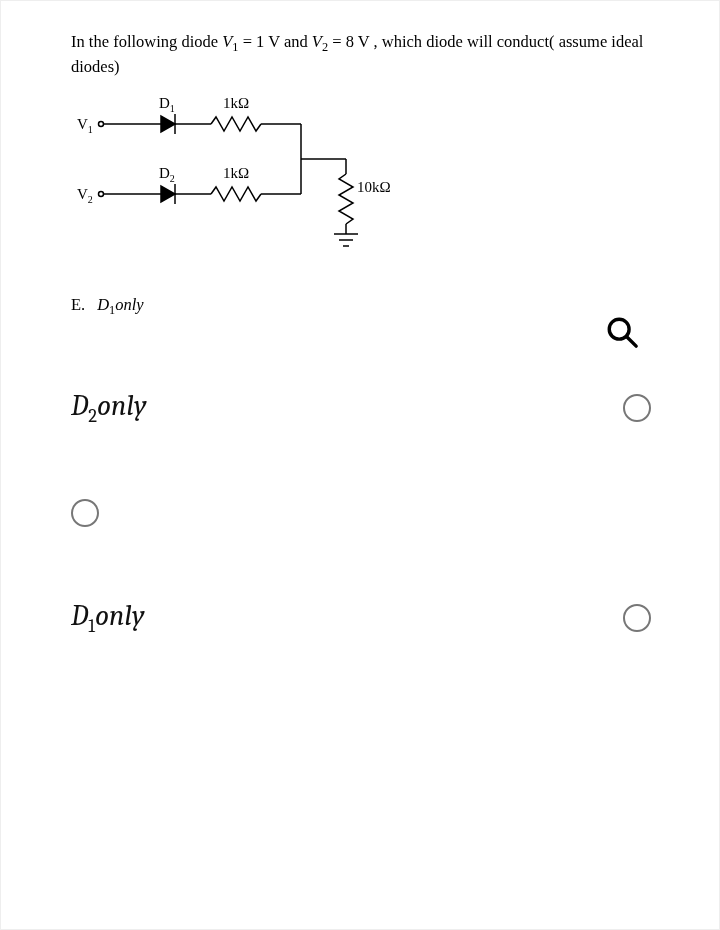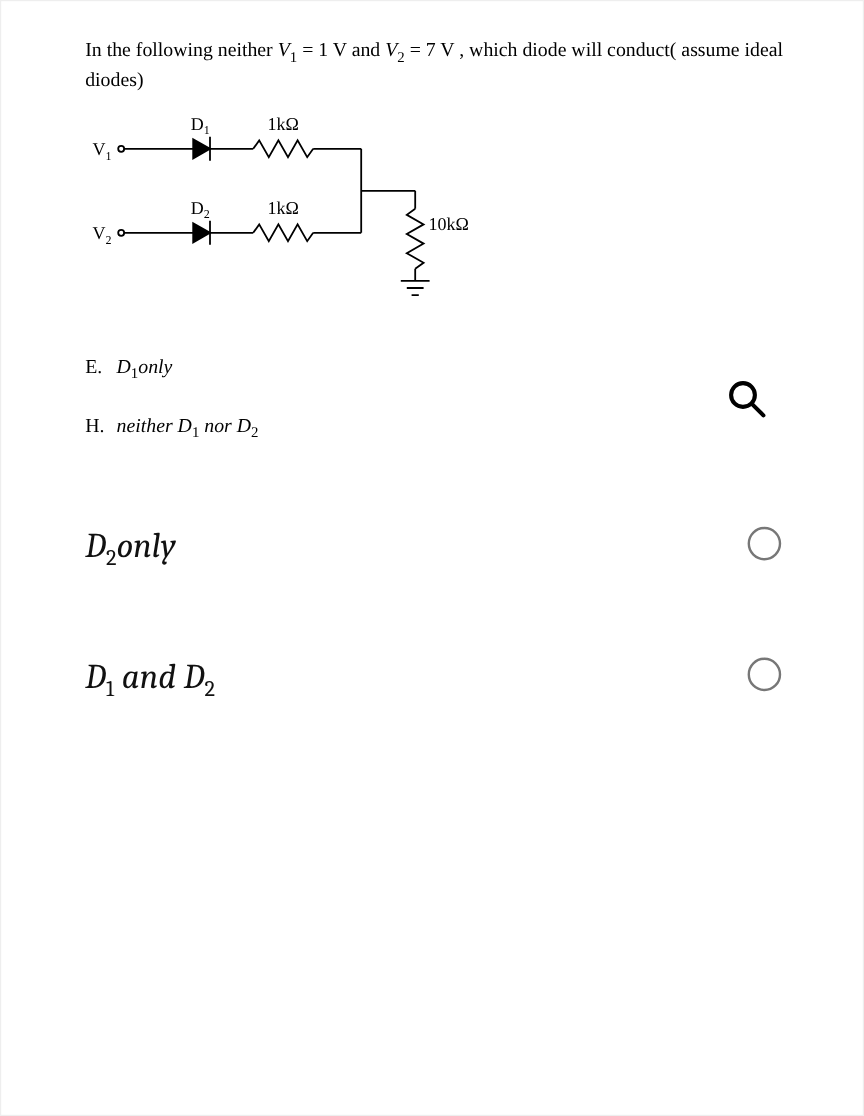--- a/index.html
+++ b/index.html
@@ -30,38 +30,38 @@
   .figure-wrap {
     margin-top: 6px;
     margin-left: 0px;
   }
 
   .options {
     margin-top: 26px;
     font-size: 16.5px;
     line-height: 1.35;
   }
-  .options .row { display: block; margin-top: 24px; }
+  .options .row { display: block; }
   .options .letter { display: inline-block; width: 22px; }
   .options .label { font-style: italic; }
   .options sub { font-size: 0.75em; font-style: normal; }
 
   .search-icon {
     position: absolute;
     right: 80px;
     top: 314px;
   }
   .search-icon svg { width: 34px; height: 34px; }
 
   .answers {
     margin-top: 70px;
   }
   .answer-row {
     display: flex;
-    align-items: flex-start;
+    align-items: center;
     justify-content: space-between;
     margin-bottom: 72px;
     padding-right: 4px;
   }
   .answer-text {
     font-style: italic;
     font-size: 29px;
     font-family: "Cambria", "Times New Roman", serif;
     color: #111;
   }
@@ -79,21 +79,21 @@
   
   .ckt-label { font: 15px "Times New Roman", serif; }
   .ckt-label-sub { font: 10px "Times New Roman", serif; }
 </style>
 </head>
 <body>
 
 <div class="page">
 
   <div class="question-text">
-    <span>In the following neither </span><span class="var">V</span><sub>1</sub><span> = 1 V and </span><span class="var">V</span><sub>2</sub><span> = 7 V </span><span>, which diode will conduct( assume ideal diodes)</span>
+    <span>In the following diode </span><span class="var">V</span><sub>1</sub><span> = 1 V and </span><span class="var">V</span><sub>2</sub><span> = 8 V </span><span>, which diode will conduct( assume ideal diodes)</span>
   </div>
 
   <div class="figure-wrap">
     <svg width="360" height="180" viewBox="0 0 360 180">
 
       <g stroke="#000" stroke-width="1.5" fill="none">
 
         <circle cx="30" cy="40" r="2.5" fill="#fff"></circle>
         <line x1="32" y1="40" x2="90" y2="40"></line>
 
@@ -133,37 +133,36 @@
       <text x="152" y="94" class="ckt-label">1kΩ</text>
       <text x="286" y="108" class="ckt-label">10kΩ</text>
     </svg>
   </div>
 
   <div class="options">
     <div class="row">
       <span class="letter">E.</span>
       <span class="label"><span>D</span><sub>1</sub><span>only</span></span>
     </div>
-    <div class="row">
-      <span class="letter">H.</span>
-      <span class="label"><span>neither D</span><sub>1</sub><span> nor D</span><sub>2</sub><span></span></span>
-    </div>
   </div>
 
   <div class="search-icon">
     <svg viewBox="0 0 24 24" fill="none" stroke="#000" stroke-width="2.4" stroke-linecap="round">
       <circle cx="10" cy="10" r="7"></circle>
       <line x1="15.5" y1="15.5" x2="22" y2="22"></line>
     </svg>
   </div>
 
   <div class="answers">
     <div class="answer-row">
       <span class="answer-text"><span>D</span><sub>2</sub><span></span><sub></sub><span>only</span></span>
       <span class="radio"></span>
     </div>
     <div class="answer-row">
-      <span class="answer-text"><span>D</span><sub>1</sub><span> and D</span><sub>2</sub><span></span></span>
+      <span class="radio"></span>
+    </div>
+    <div class="answer-row">
+      <span class="answer-text"><span>D</span><sub>1</sub><span></span><sub></sub><span>only</span></span>
       <span class="radio"></span>
     </div>
   </div>
 
 </div>
 
 </body></html>

